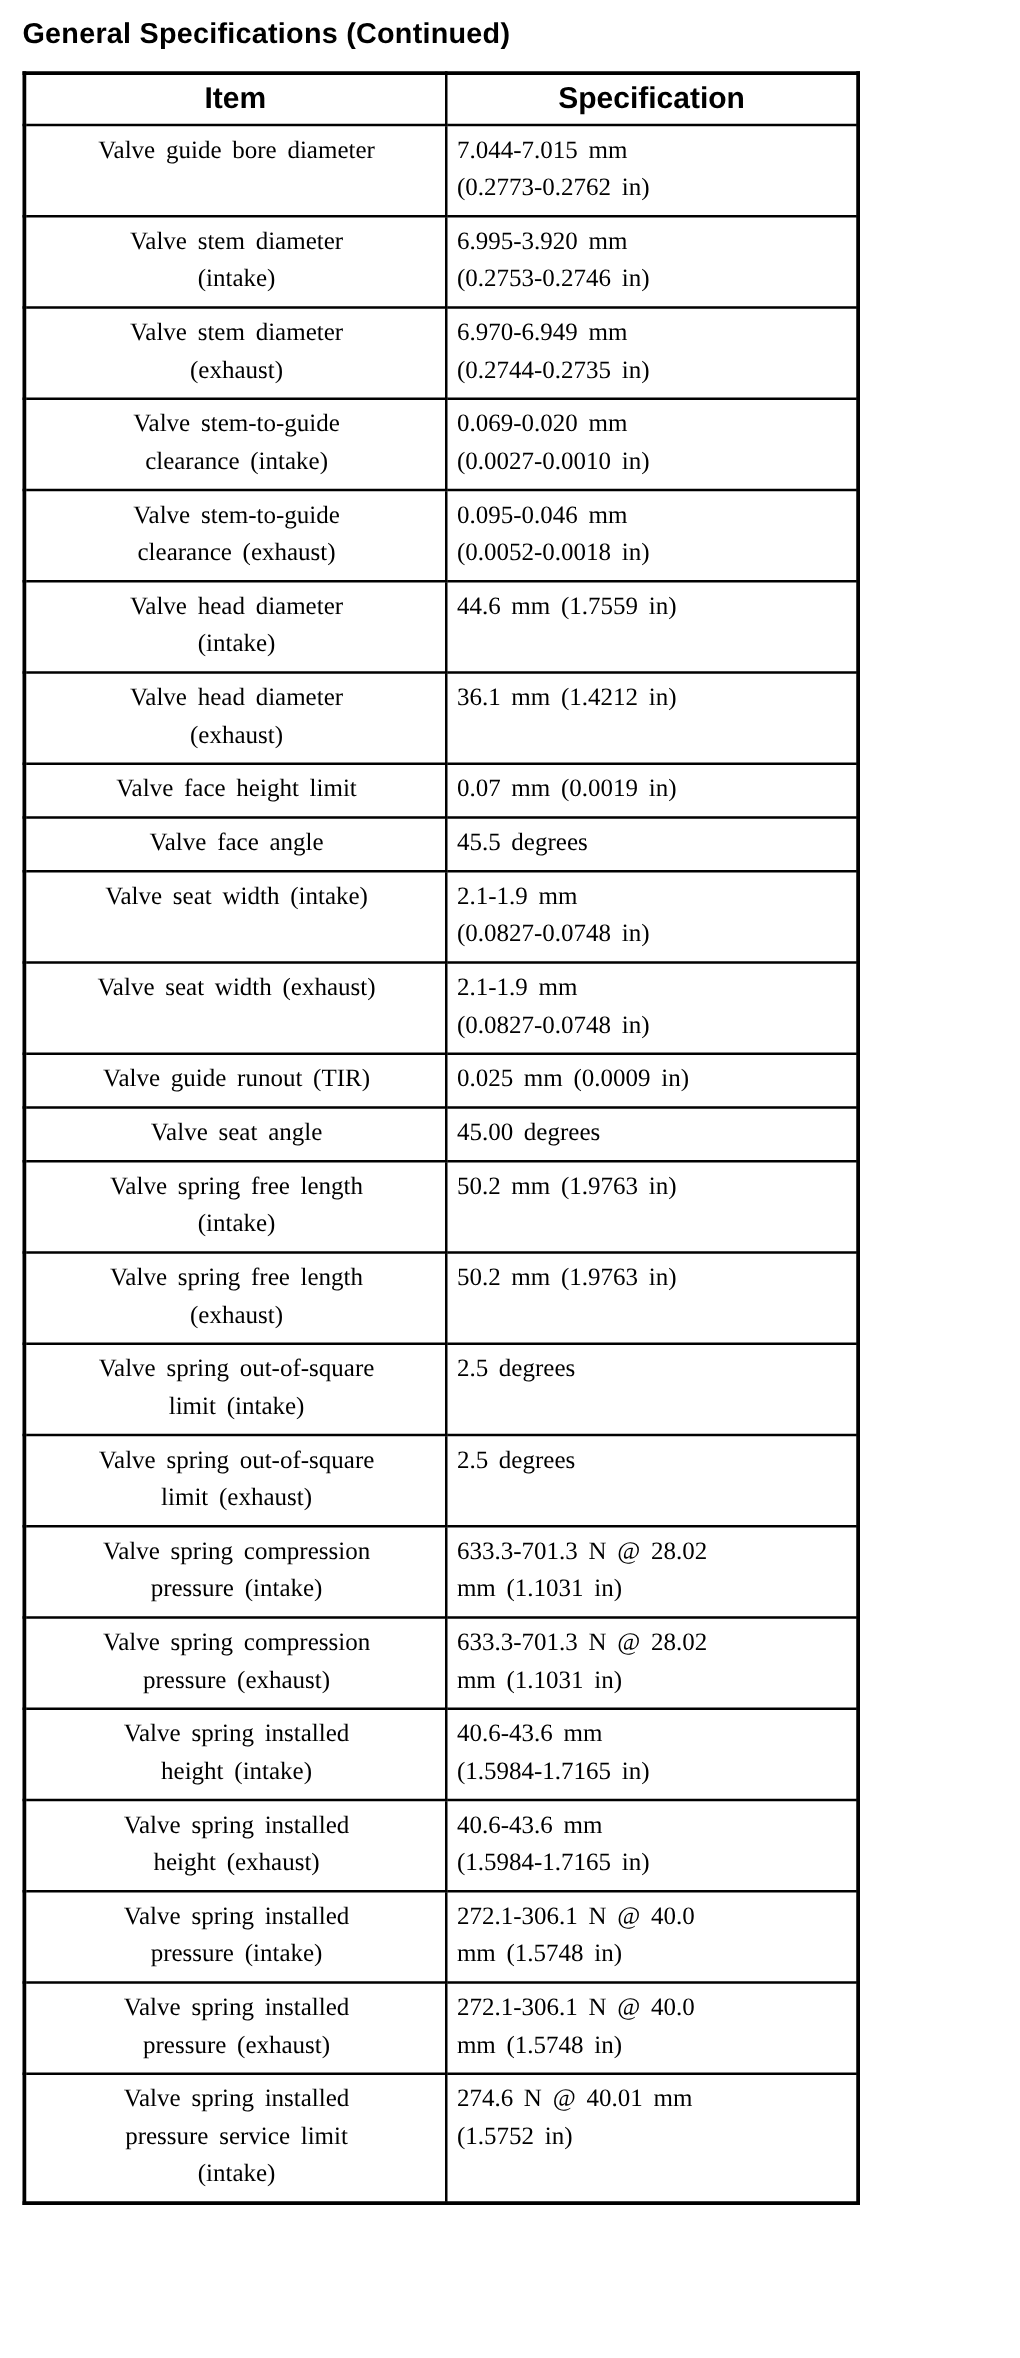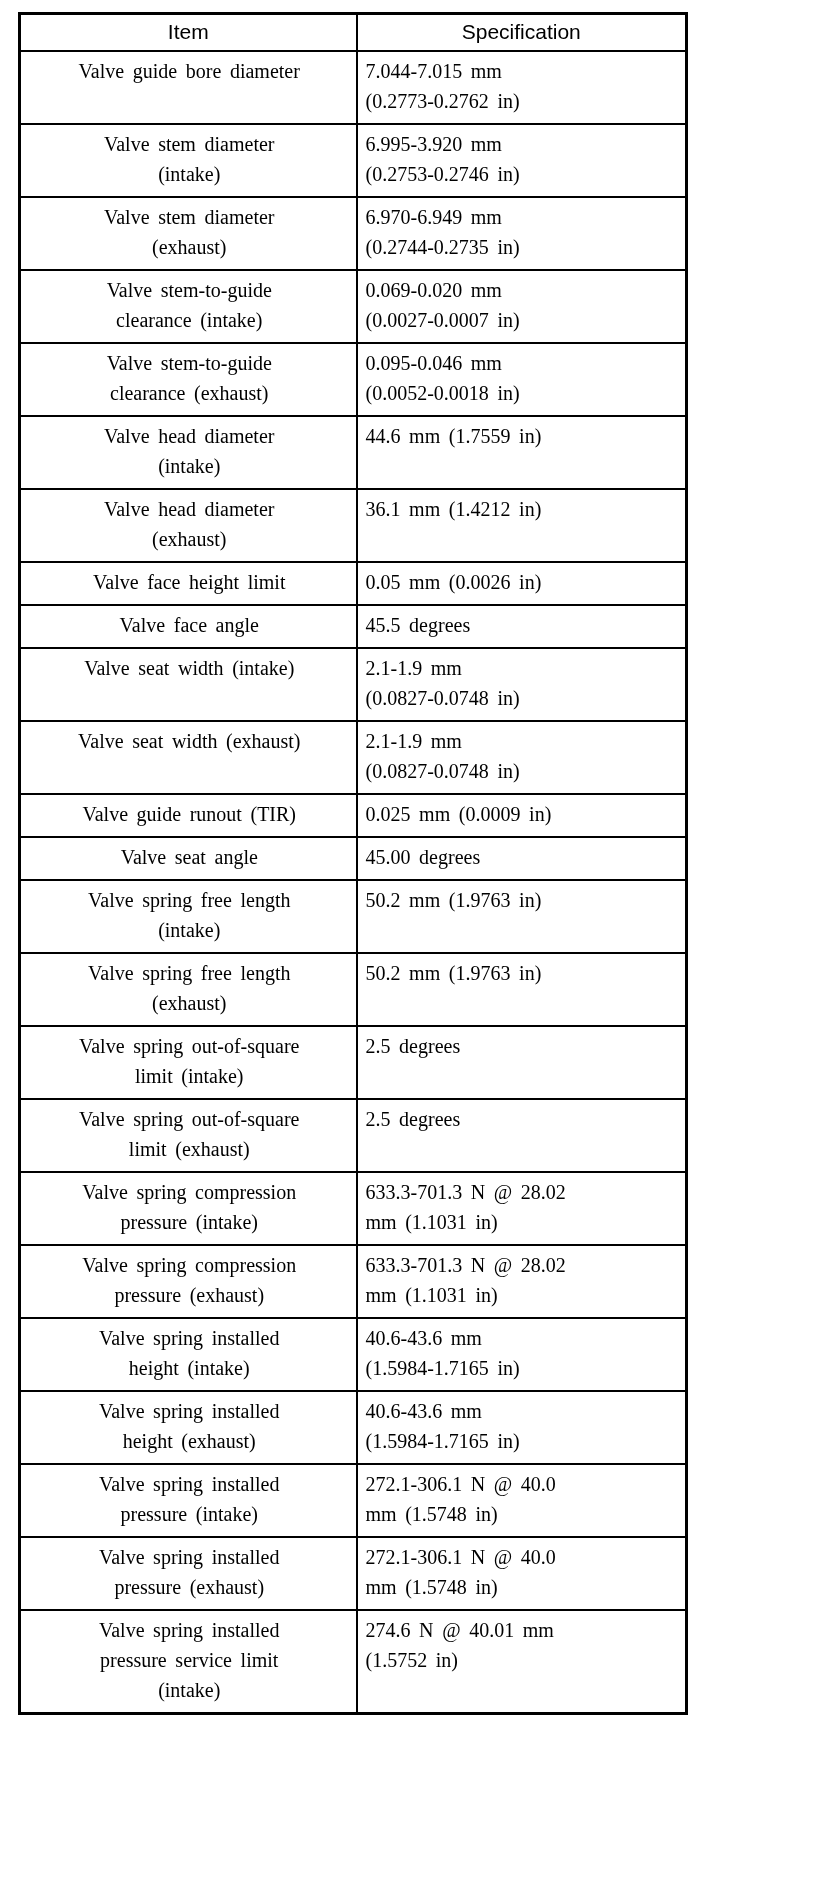--- a/index.html
+++ b/index.html
@@ -29,22 +29,22 @@
   table.spec-table {
     border-collapse: collapse;
     table-layout: fixed;
     width: 667px;
     border: 3px solid #000000;
   }
   col.item-col  { width: 337px; }
   col.spec-col  { width: 330px; }
   .spec-table th {
     font-family: "Liberation Sans", sans-serif;
-    font-weight: normal;
-    font-size: 21px;
+    font-weight: bold;
+    font-size: 24px;
     text-align: center;
     vertical-align: middle;
     padding: 5px 4px 6px 4px;
     border: 2px solid #000000;
   }
   .spec-table td {
     font-size: 20px;
     line-height: 30px;
     vertical-align: top;
     border: 2px solid #000000;
@@ -58,20 +58,21 @@
   }
   .spec-table td.spec-cell {
     text-align: left;
   }
 </style>
 </head>
 <body>
 
 <div class="page">
 
+  <h1 class="doc-title">General Specifications (Continued)</h1>
 
   <table class="spec-table">
     <colgroup>
       <col class="item-col">
       <col class="spec-col">
     </colgroup>
     <thead>
       <tr>
         <th>Item</th>
         <th>Specification</th>
@@ -95,21 +96,21 @@
     <td class="item-cell">Valve stem diameter
 (exhaust)</td>
     <td class="spec-cell">6.970-6.949 mm
 (0.2744-0.2735 in)</td>
   </tr>
 
   <tr>
     <td class="item-cell">Valve stem-to-guide
 clearance (intake)</td>
     <td class="spec-cell">0.069-0.020 mm
-(0.0027-0.0007 in)</td>
+(0.0027-0.0010 in)</td>
   </tr>
 
   <tr>
     <td class="item-cell">Valve stem-to-guide
 clearance (exhaust)</td>
     <td class="spec-cell">0.095-0.046 mm
 (0.0052-0.0018 in)</td>
   </tr>
 
   <tr>
@@ -119,21 +120,21 @@
   </tr>
 
   <tr>
     <td class="item-cell">Valve head diameter
 (exhaust)</td>
     <td class="spec-cell">36.1 mm (1.4212 in)</td>
   </tr>
 
   <tr>
     <td class="item-cell">Valve face height limit</td>
-    <td class="spec-cell">0.05 mm (0.0026 in)</td>
+    <td class="spec-cell">0.07 mm (0.0019 in)</td>
   </tr>
 
   <tr>
     <td class="item-cell">Valve face angle</td>
     <td class="spec-cell">45.5 degrees</td>
   </tr>
 
   <tr>
     <td class="item-cell">Valve seat width (intake)</td>
     <td class="spec-cell">2.1-1.9 mm

